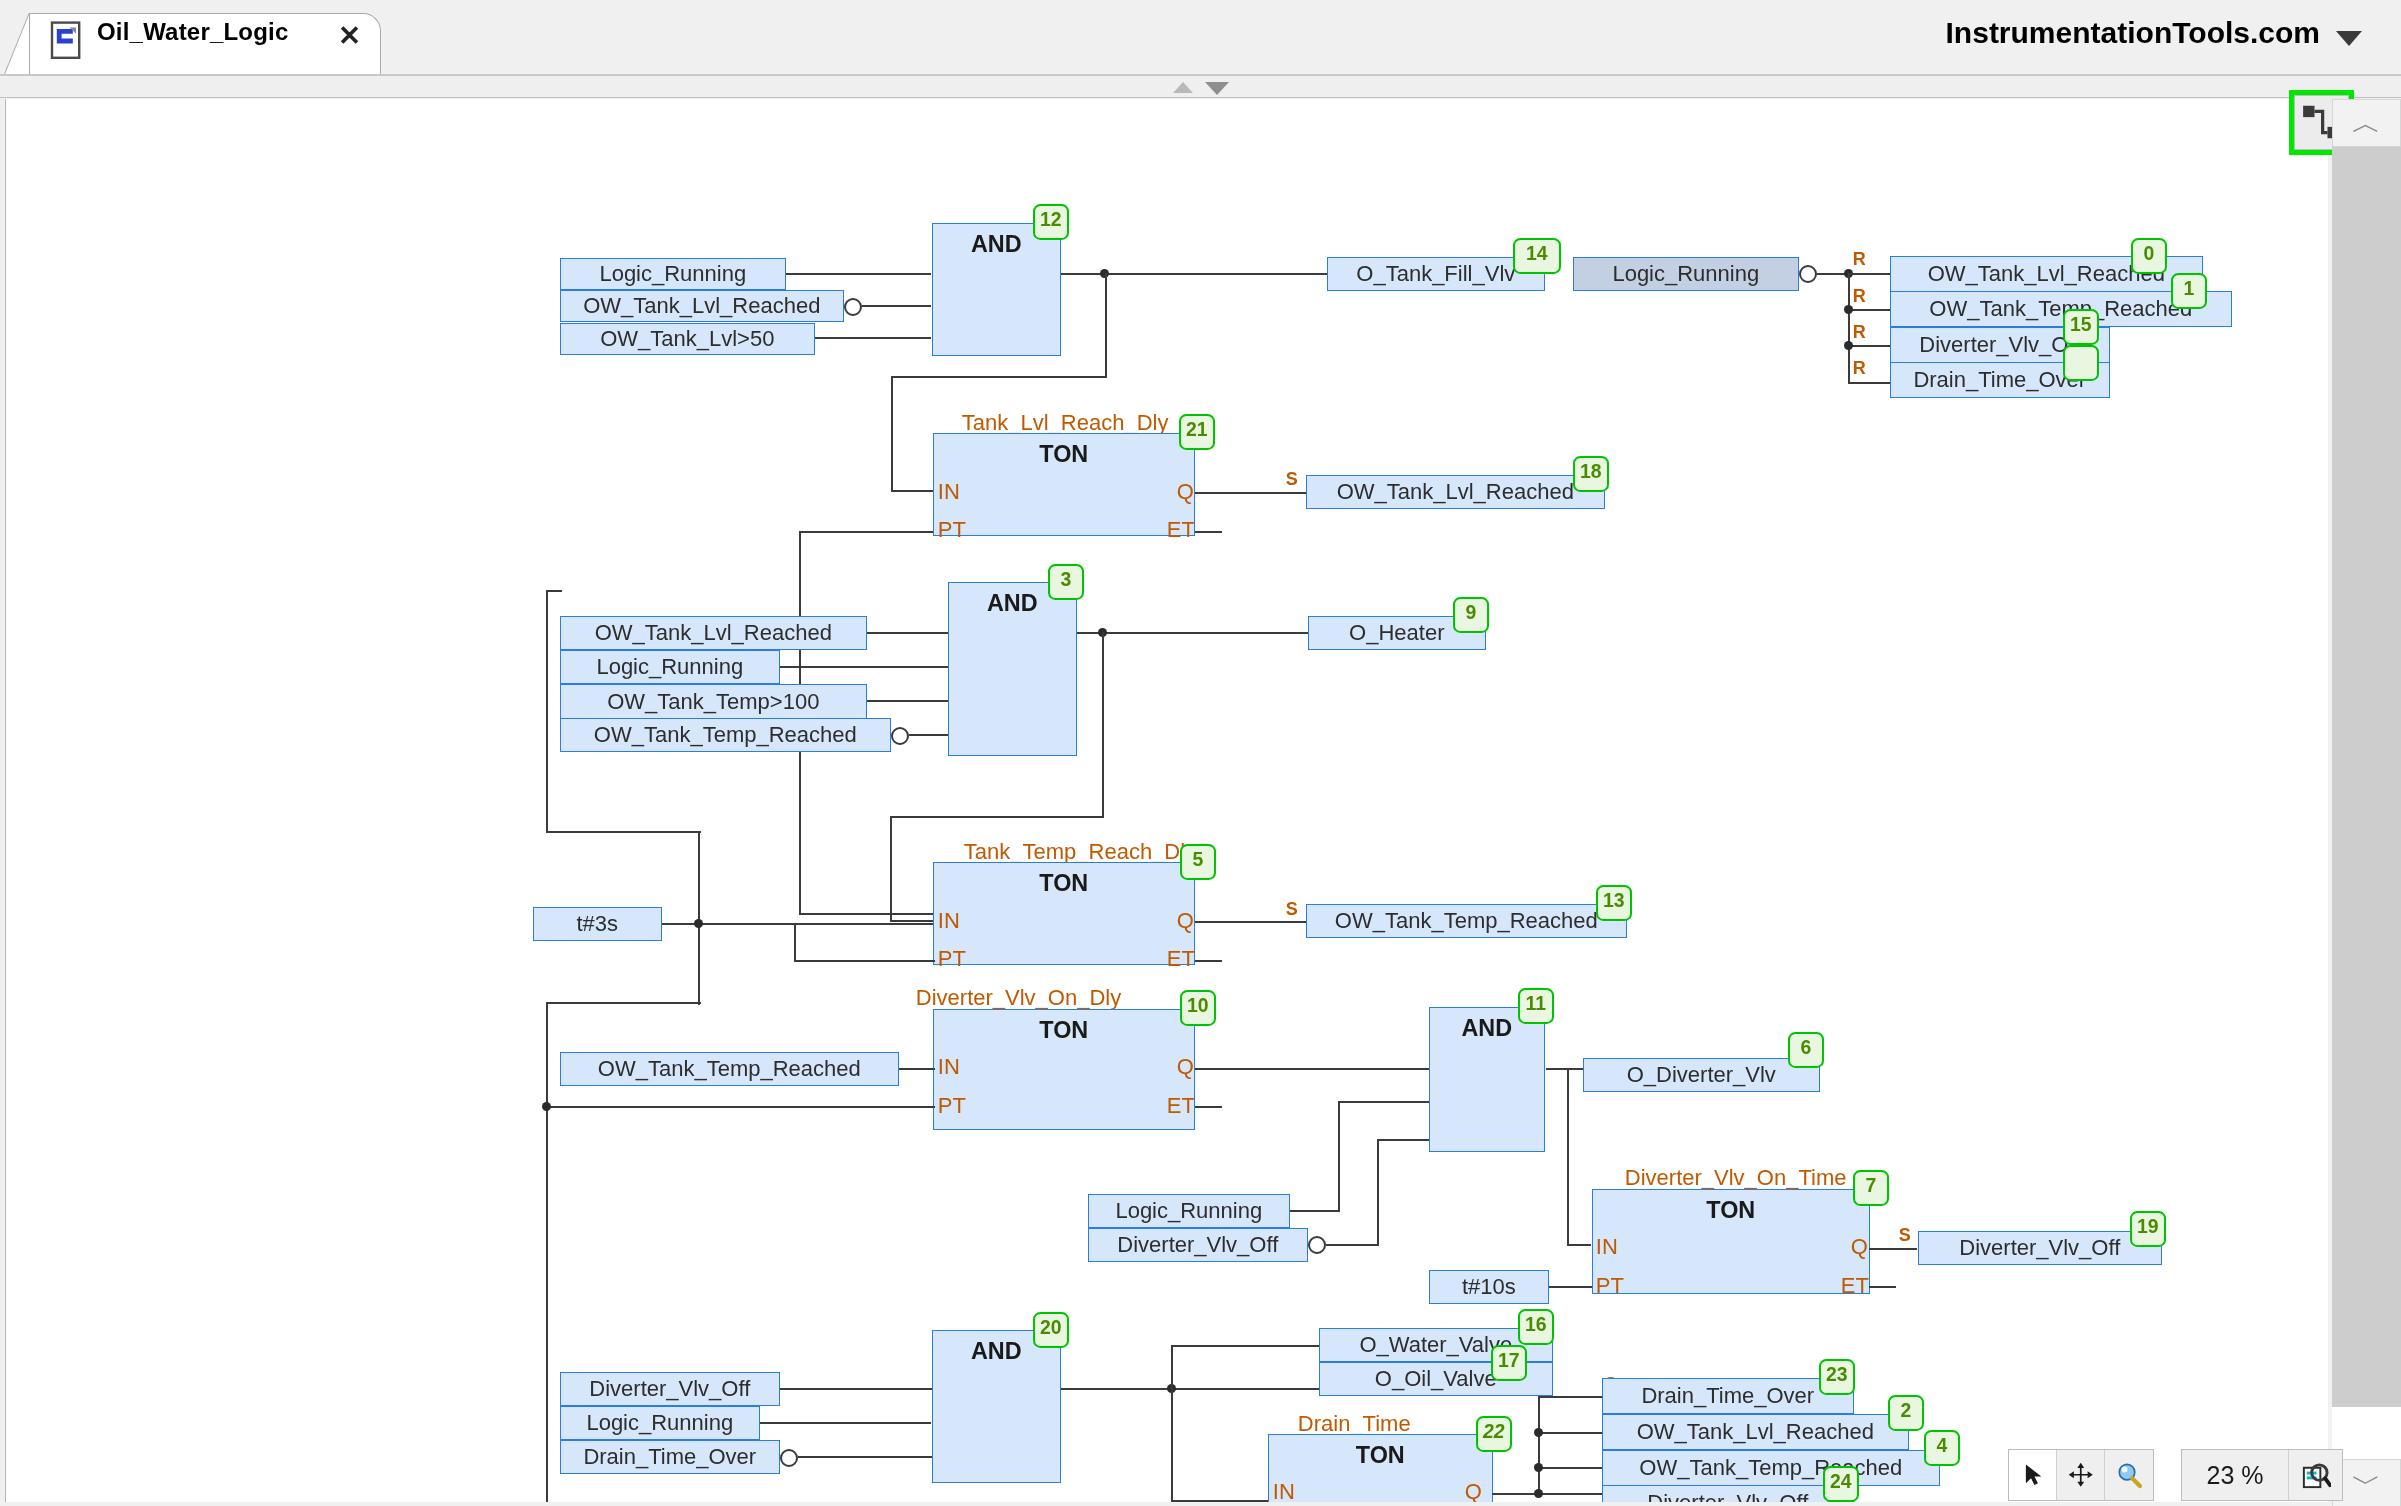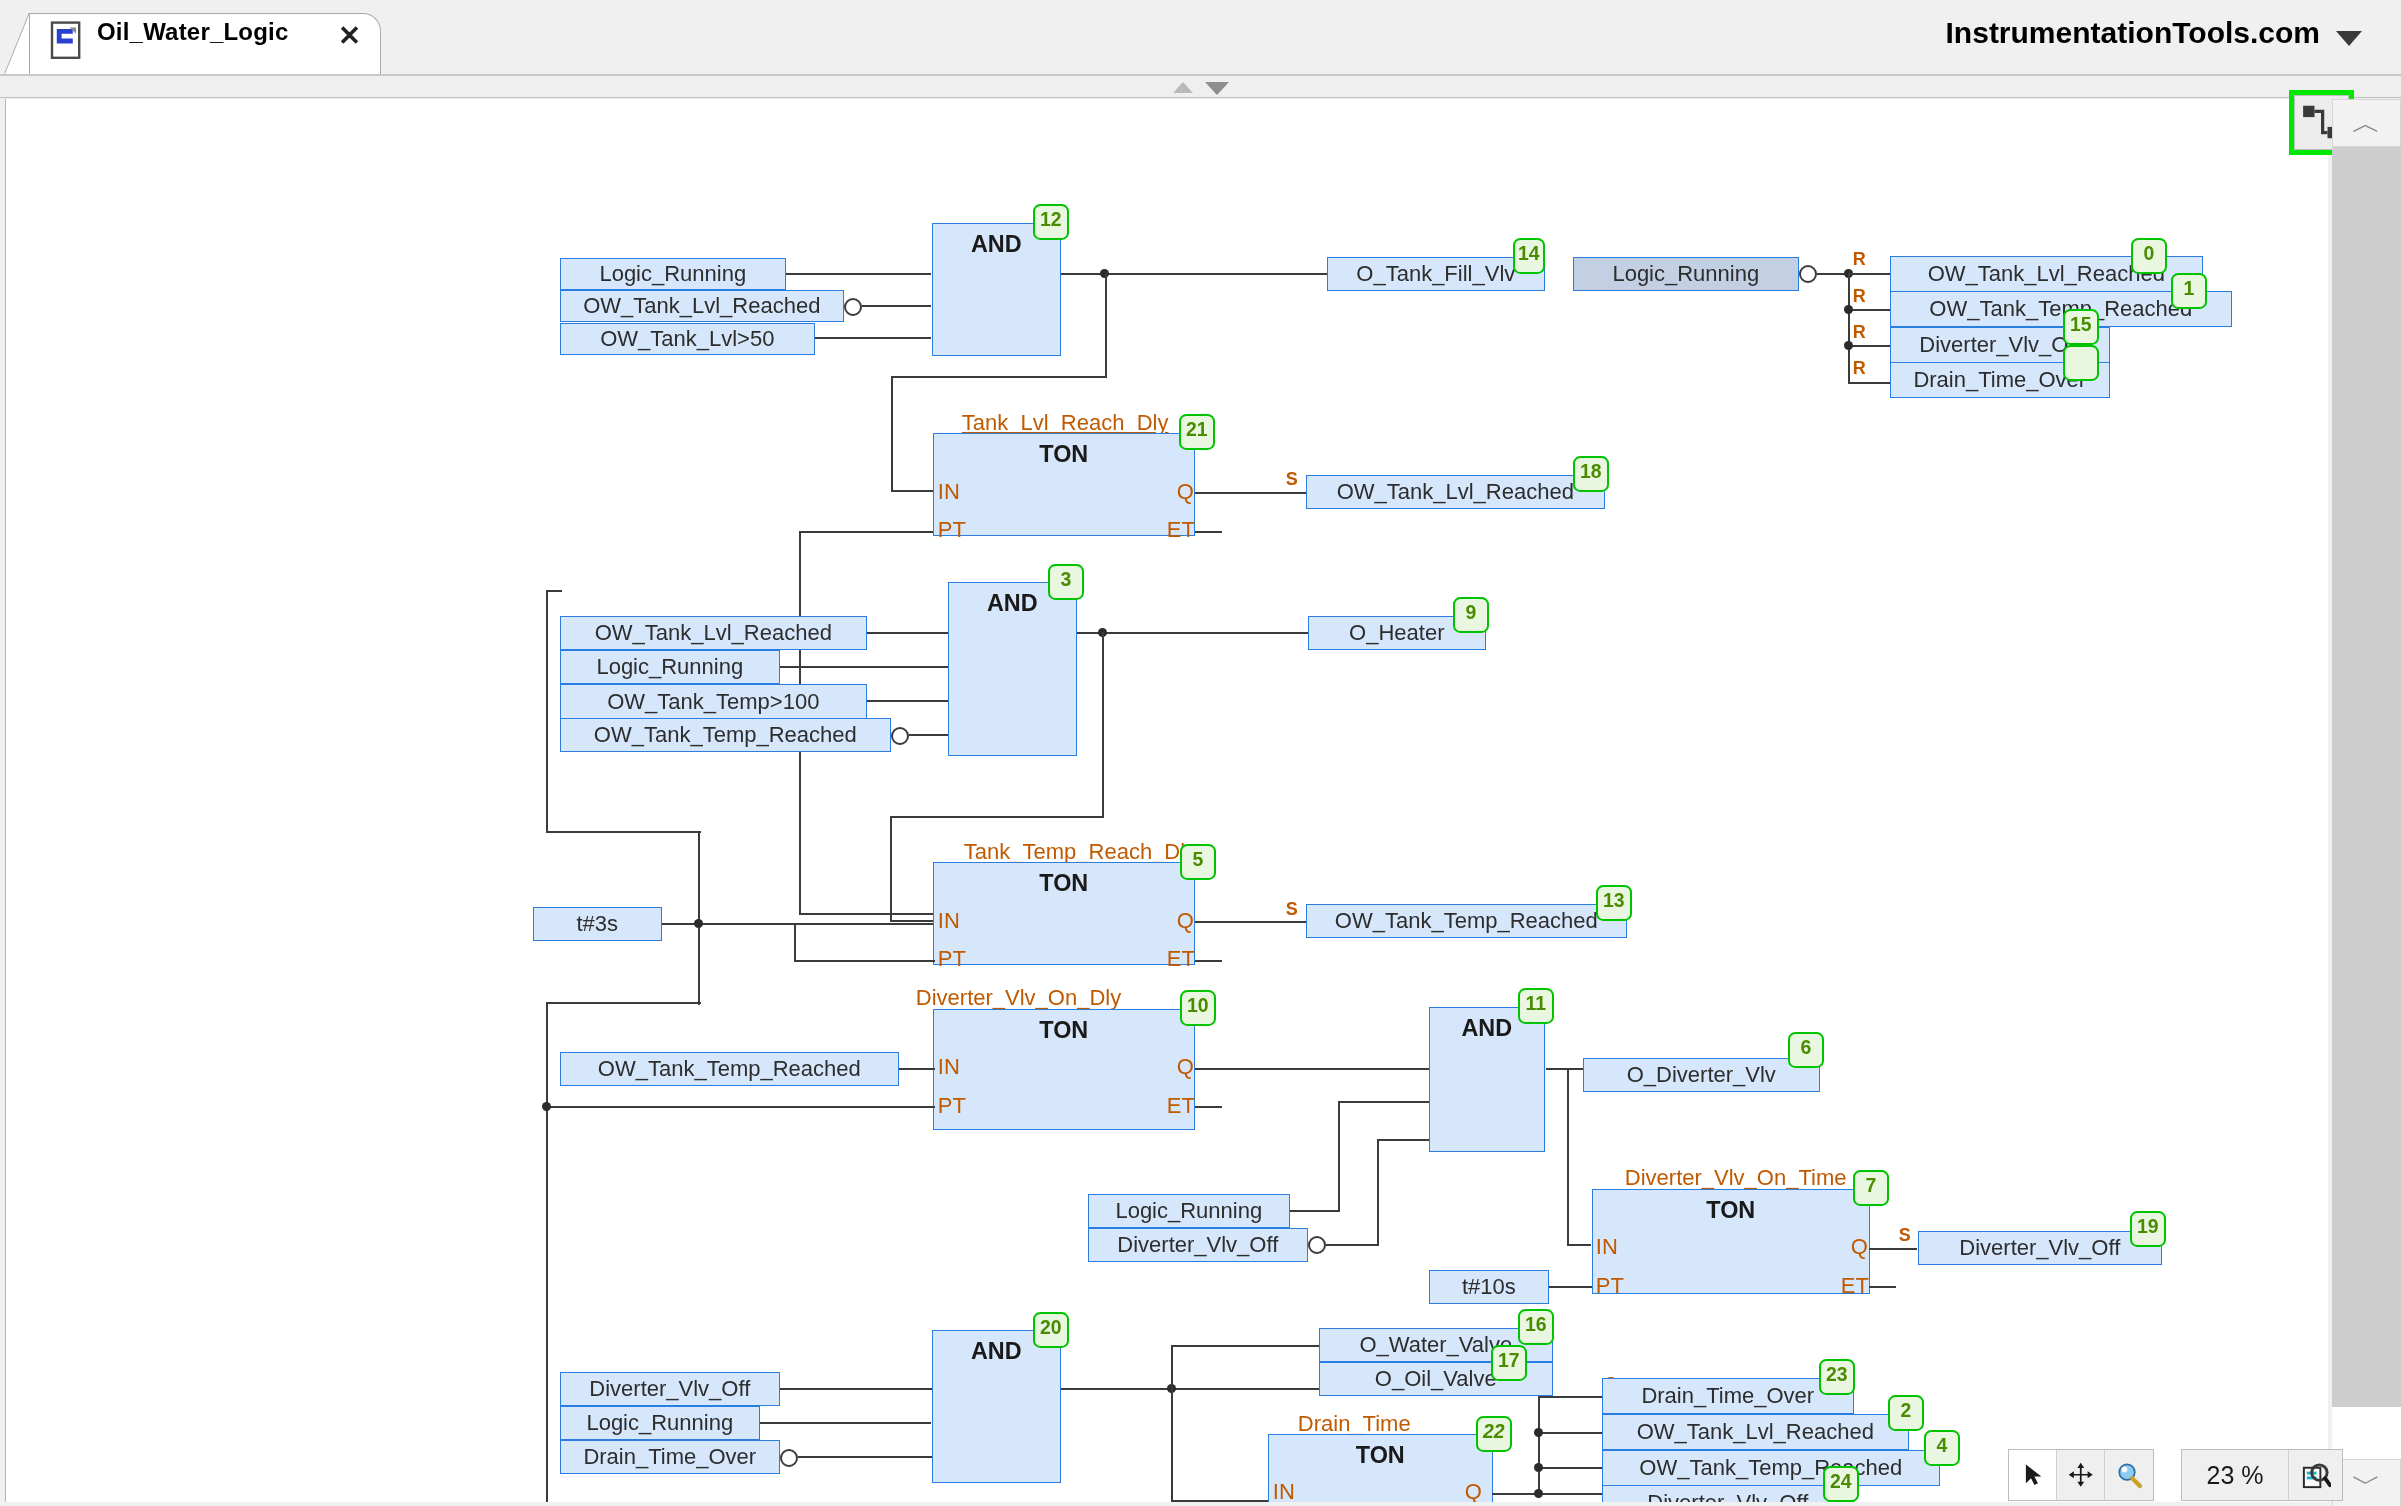--- a/index.html
+++ b/index.html
@@ -132,21 +132,21 @@
     <div class="num" style="left:1027px;top:105px;width:36px;">12</div>
 
     <div class="w wh" style="left:1055px;top:174px;width:267px;"></div>
     <div class="dot" style="left:1094px;top:170px;"></div>
     <div class="w wv" style="left:1099px;top:174px;height:105px;"></div>
     <div class="w wh" style="left:885px;top:277px;width:215px;"></div>
     <div class="w wv" style="left:885px;top:277px;height:116px;"></div>
     <div class="w wh" style="left:885px;top:391px;width:44px;"></div>
 
     <div class="varbox" style="left:1321px;top:158px;width:218px;height:34px;">O_Tank_Fill_Vlv</div>
-    <div class="num" style="left:1507px;top:139px;width:32px;">14</div>
+    <div class="num" style="left:1507px;top:139px;width:48px;">14</div>
 
     <div class="varbox sel" style="left:1567px;top:158px;width:226px;height:34px;">Logic_Running</div>
     <div class="neg" style="left:1793px;top:166px;"></div>
     <div class="w wh" style="left:1811px;top:174px;width:31px;"></div>
     <div class="dot" style="left:1838px;top:170px;"></div>
     <div class="w wv" style="left:1842px;top:174px;height:109px;"></div>
 
     <div class="w wh" style="left:1842px;top:174px;width:42px;"></div>
     <div class="w wh" style="left:1842px;top:210px;width:42px;"></div>
     <div class="w wh" style="left:1842px;top:246px;width:42px;"></div>
@@ -162,21 +162,21 @@
     <div class="varbox" style="left:1884px;top:157px;width:313px;height:36px;">OW_Tank_Lvl_Reached</div>
     <div class="varbox" style="left:1884px;top:192px;width:342px;height:36px;">OW_Tank_Temp_Reached</div>
     <div class="varbox" style="left:1884px;top:228px;width:220px;height:36px;">Diverter_Vlv_Off</div>
     <div class="varbox" style="left:1884px;top:263px;width:220px;height:36px;">Drain_Time_Over</div>
 
     <div class="num" style="left:2125px;top:139px;width:36px;">0</div>
     <div class="num" style="left:2165px;top:174px;width:36px;">1</div>
     <div class="num" style="left:2057px;top:210px;width:36px;">15</div>
     <div class="num" style="left:2057px;top:246px;width:36px;"></div>
 
-    <div class="fb-inst" style="left:956px;top:311px;text-decoration:underline;">Tank_Lvl_Reach_Dly</div>
+    <div class="fb-inst" style="left:956px;top:311px;">Tank_Lvl_Reach_Dly</div>
     <div class="fb" style="left:927px;top:334px;width:262px;height:103px;"></div>
     <div class="fb-type" style="left:927px;top:342px;width:262px;">TON</div>
     <div class="num" style="left:1173px;top:315px;width:36px;">21</div>
     <div class="pin" style="left:932px;top:380px;">IN</div>
     <div class="pin" style="left:932px;top:418px;">PT</div>
     <div class="pin" style="left:1171px;top:380px;">Q</div>
     <div class="pin" style="left:1161px;top:418px;">ET</div>
 
     <div class="w wh" style="left:793px;top:432px;width:134px;"></div>
     <div class="w wv" style="left:793px;top:432px;height:383px;"></div>

